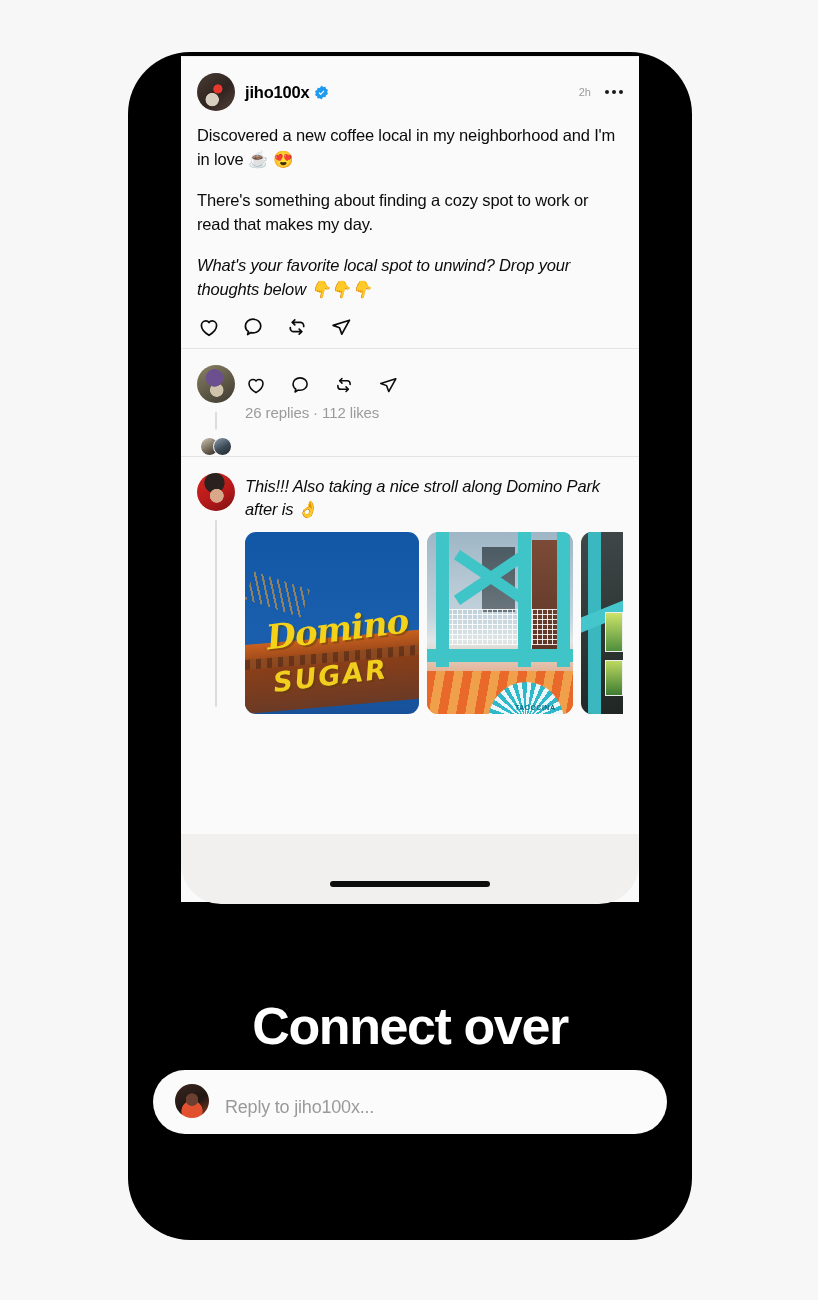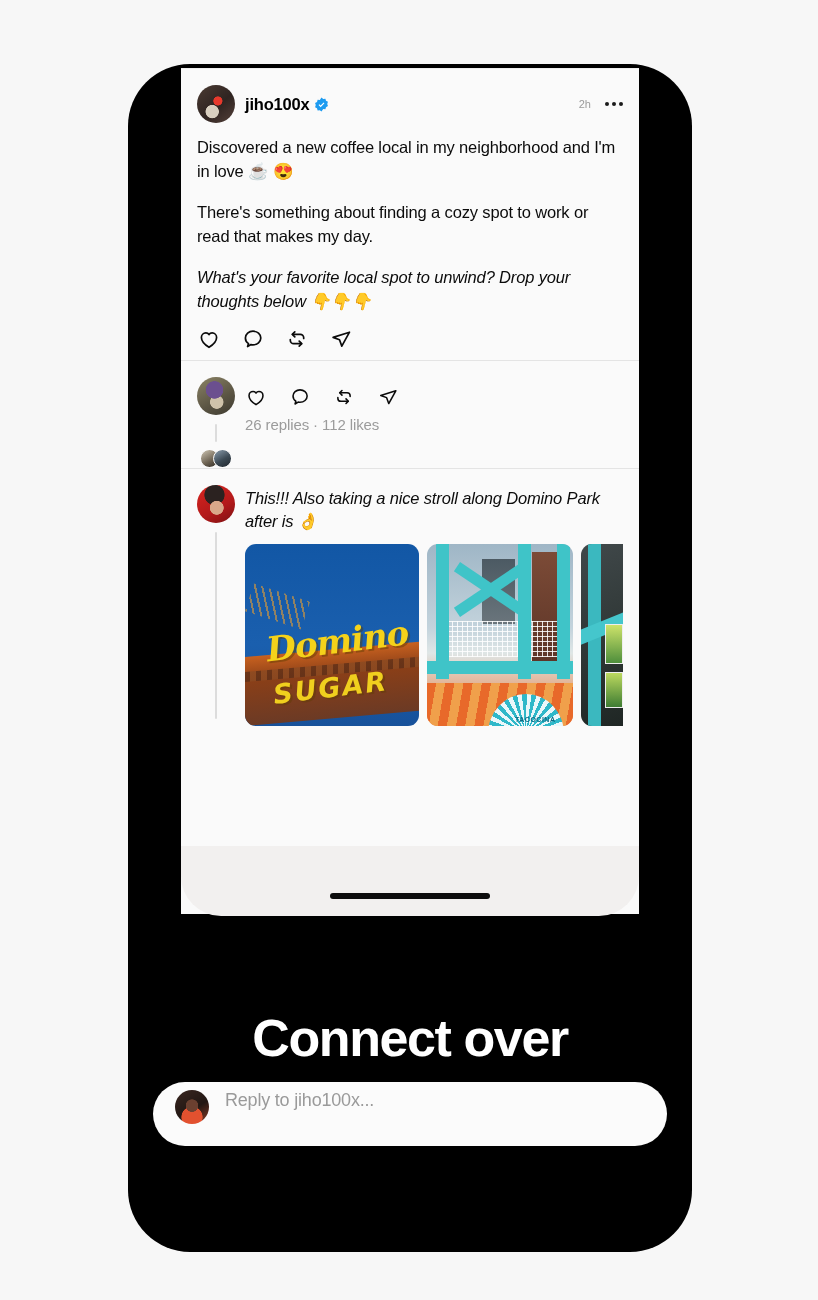--- a/index.html
+++ b/index.html
@@ -16,21 +16,21 @@
     position: relative;
     width: 818px;
     height: 1300px;
     background: #f7f7f7;
   }
 
   
   .phone {
     position: absolute;
     left: 128px;
-    top: 64px;
+    top: 52px;
     width: 564px;
     height: 1188px;
     background: #000000;
     border-radius: 62px;
     overflow: hidden;
   }
 
   
   .screen {
     position: absolute;
@@ -293,23 +293,23 @@
   
   .composer {
     position: absolute;
     left: 25px;
     bottom: 106px;
     width: 514px;
     height: 64px;
     background: #fbfbfb;
     border-radius: 34px;
     display: flex;
-    align-items: flex-start;
+    align-items: flex-end;
     gap: 16px;
-    padding: 8px 22px;
+    padding: 16px 22px;
     box-shadow: 0 6px 22px rgba(0,0,0,0.10), 0 1px 3px rgba(0,0,0,0.06);
     z-index: 30;
   }
   .composer .avatar { width: 34px; height: 34px; flex: 0 0 34px; }
   .composer-placeholder {
     font-size: 18px;
     color: #9a9a9a;
     letter-spacing: -0.2px;
   }
 

